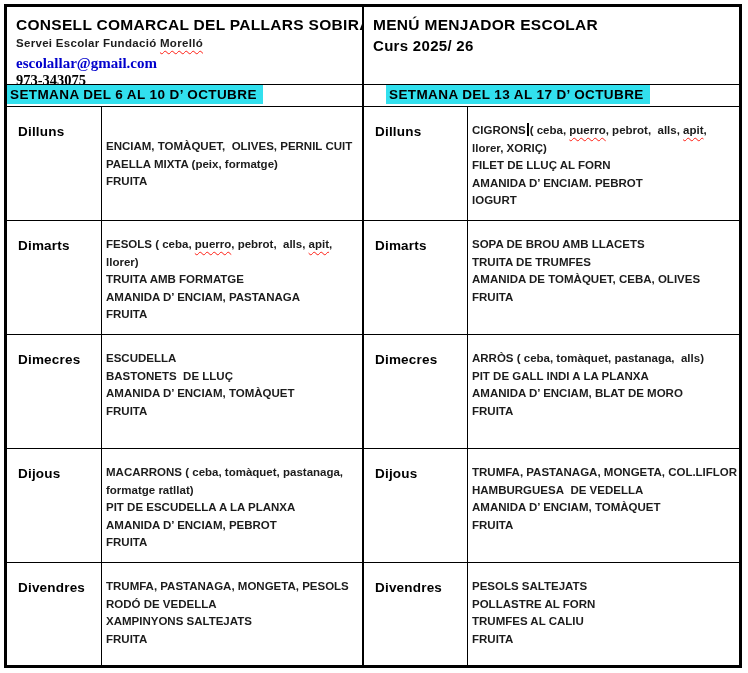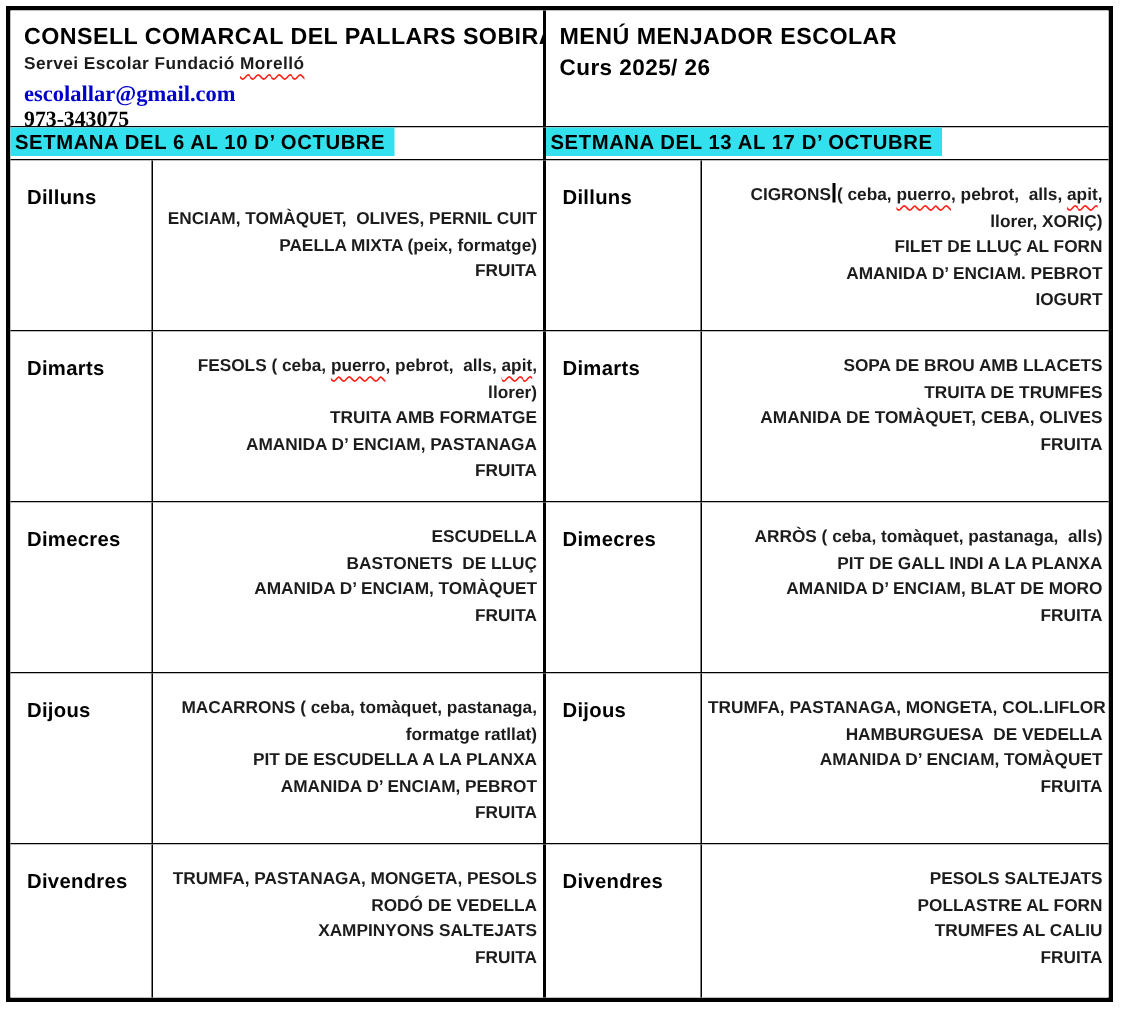--- a/index.html
+++ b/index.html
@@ -27,25 +27,25 @@
   .span2{grid-column:span 2;}
   
   .hdr{padding:7px 6px 0 9px;}
   .h1{font-size:15.5px;font-weight:600;letter-spacing:.3px;line-height:21px;white-space:nowrap;}
   .h2{font-size:15px;font-weight:700;letter-spacing:.3px;line-height:21px;white-space:nowrap;}
   .email{display:inline-block;font-family:"Liberation Serif",serif;font-weight:700;font-size:15px;color:var(--link);line-height:18px;margin-top:1px;cursor:pointer;}
   .phone{font-family:"Liberation Serif",serif;font-weight:700;font-size:14.5px;line-height:17px;}
   
   .week{display:flex;align-items:flex-start;}
   .wk-left{padding-left:0;}
-  .wk-right{padding-left:0;}
+  .wk-right{padding-left:22px;}
   .hl{background:var(--hl);font-size:13.5px;font-weight:700;letter-spacing:.4px;padding:2px 6px 2px 3px;white-space:nowrap;}
   
   .day{padding:17px 0 0 11px;font-size:13.5px;font-weight:700;letter-spacing:.2px;}
-  .menu{padding:15px 4px 0 4px;text-align:right;}
+  .menu{padding:15px 4px 0 4px;text-align:left;}
   .menu.pt-lg{padding-top:31px;}
   .mline{font-size:11.5px;font-weight:700;line-height:17.5px;color:#1c1c1c;white-space:nowrap;}
   .sq{text-decoration:underline wavy var(--sq);text-decoration-thickness:1px;text-underline-offset:3px;}
   .cursor{display:inline-block;width:2px;height:13px;background:#000;vertical-align:-2px;margin:0 1px 0 1px;}
 </style>
 </head>
 <body>
 
 <div class="page">
   <div class="tbl">

